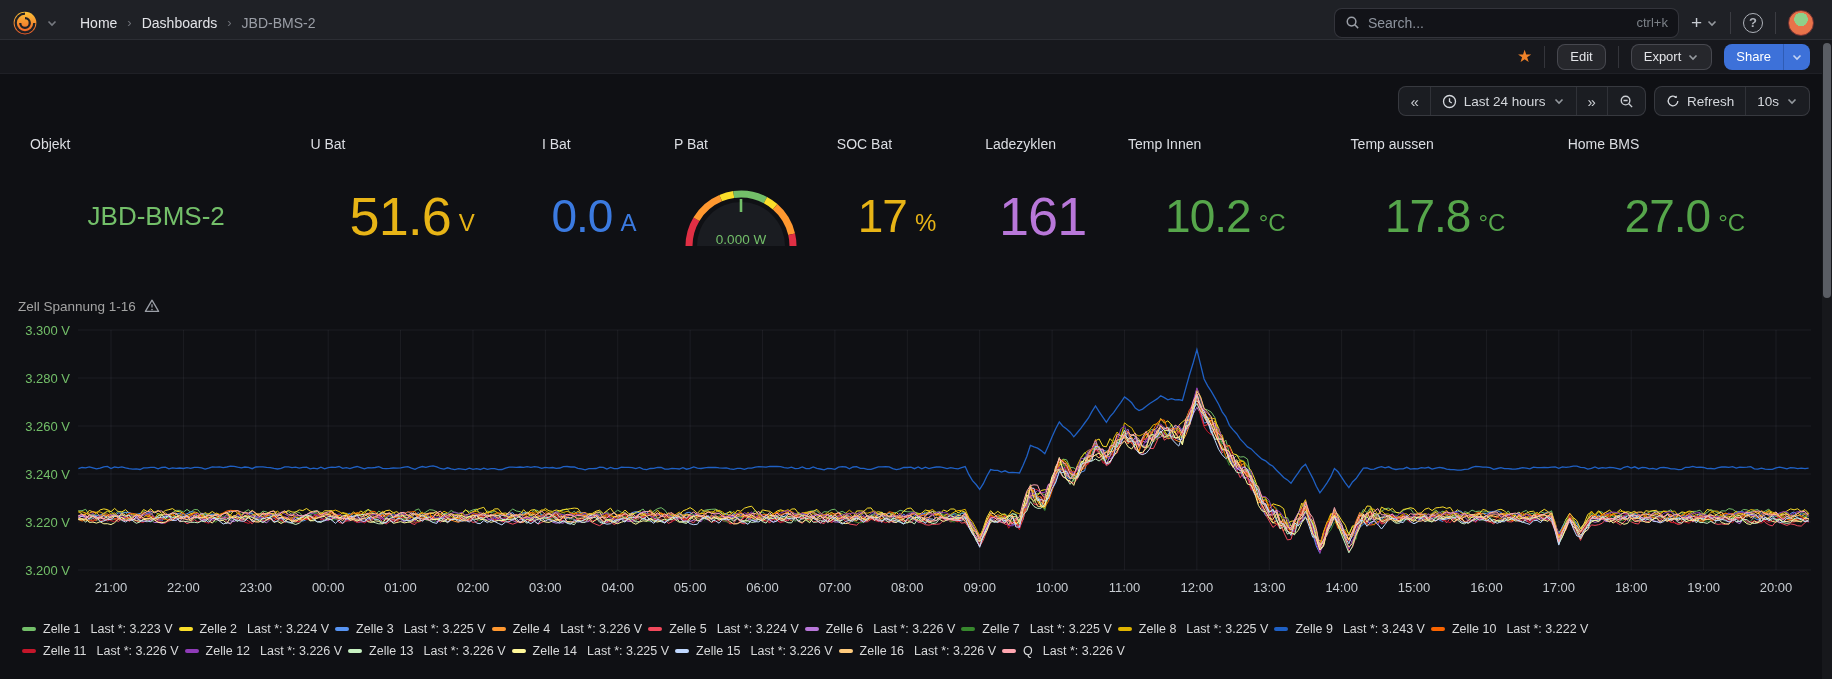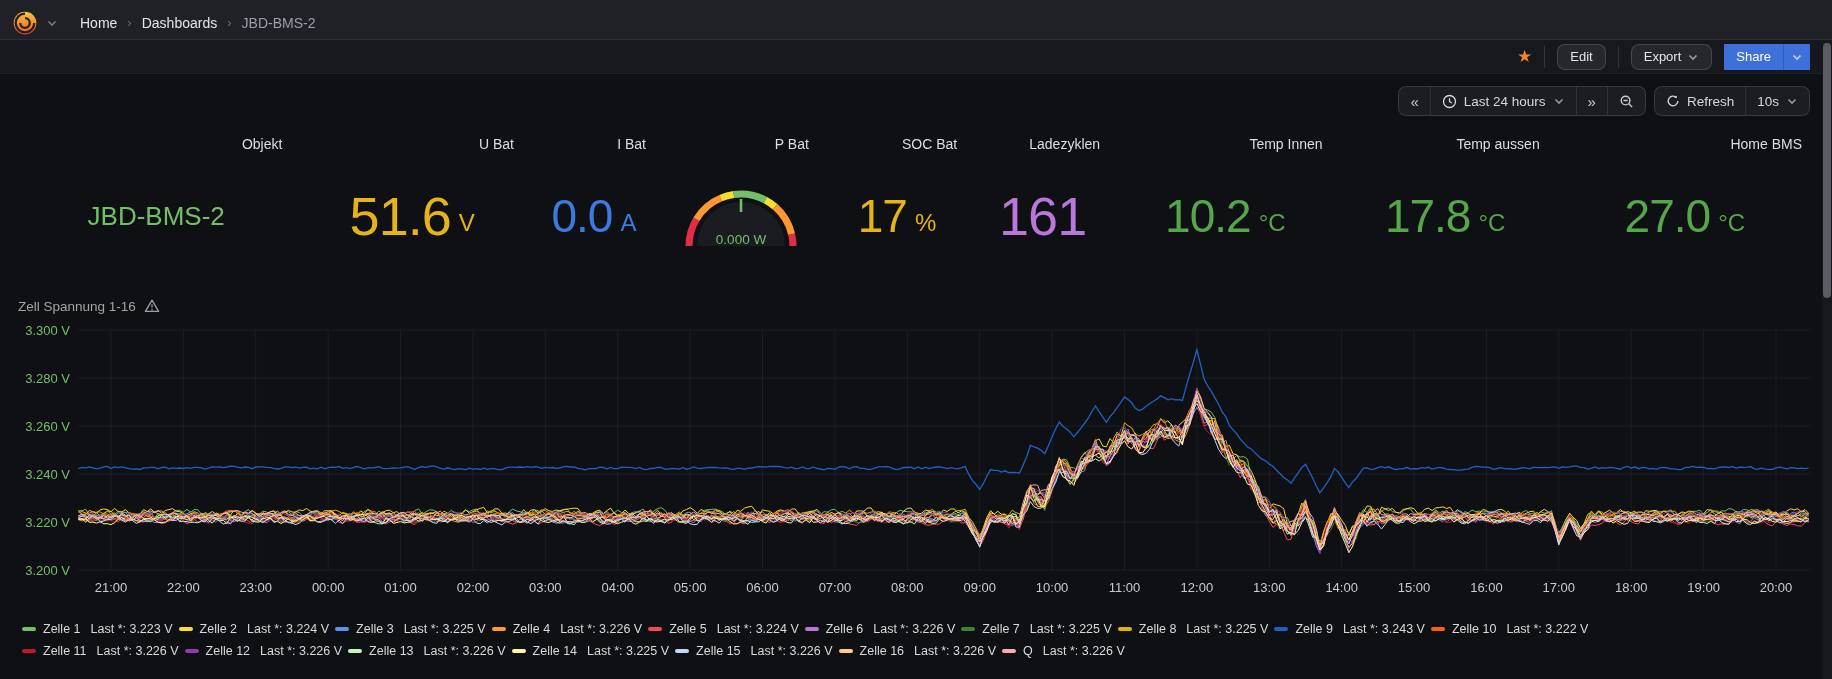--- a/index.html
+++ b/index.html
@@ -30,38 +30,38 @@
   .help { width:20px; height:20px; border:1.6px solid #aeb2b9; border-radius:50%; color:#aeb2b9;
           font-size:13px; font-weight:bold; display:flex; align-items:center; justify-content:center; }
   .avatar { width:26px; height:26px; border-radius:50%; background:radial-gradient(circle at 50% 35%, #8fd08a 0 34%, #e8734a 35% 70%, #d94b3a 100%); border:1px solid #733; }
 
   
   .bar2 { height:34px; background:#17181d; display:flex; align-items:center; justify-content:flex-end;
           gap:12px; padding:0 22px 0 16px; border-bottom:1px solid rgba(204,204,220,0.05); }
   .star { font-size:17px; color:#f08229; cursor:pointer; }
   .btn { height:26px; padding:0 12px; display:flex; align-items:center; gap:6px; font-size:13px;
          color:#e3e4e8; background:#26272c; border:1px solid rgba(204,204,220,0.2); border-radius:8px; cursor:pointer; }
-  .share-group { display:flex; height:26px; border-radius:0; overflow:hidden; }
+  .share-group { display:flex; height:26px; border-radius:8px; overflow:hidden; }
   .share-main { background:#3d71d9; color:#fff; font-size:13px; font-weight:500; display:flex; align-items:center; padding:0 12px; cursor:pointer; }
   .share-caret { background:#3d71d9; border-left:1px solid #2f5cb5; display:flex; align-items:center; padding:0 7px; cursor:pointer; }
 
   
   .content { padding:0 16px; }
   .timebar { display:flex; justify-content:flex-end; align-items:center; margin:12px 6px 10px 0; gap:8px; }
   .tg { display:flex; align-items:stretch; height:30px; background:#1b1d22; border:1px solid rgba(204,204,220,0.16);
         border-radius:8px; overflow:hidden; }
   .tseg { display:flex; align-items:center; gap:7px; padding:0 11px; font-size:13.5px; font-weight:500;
           color:#d5d8dd; cursor:pointer; border-left:1px solid rgba(204,204,220,0.12); }
   .tseg:first-child { border-left:none; }
   .arrows { font-size:15px; color:#c9ccd1; }
 
   
   .stats { display:grid; height:160px; margin-top:2px;
            grid-template-columns:1.55fr 1.28fr 0.73fr 0.9fr 0.82fr 0.79fr 1.23fr 1.2fr 1.45fr; }
-  .stat { display:flex; flex-direction:column; padding:10px 14px 6px;text-align:right; }
+  .stat { display:flex; flex-direction:column; padding:10px 14px 6px; }
   .stat-label { font-size:14px; font-weight:500; color:#dcdee3; }
   .stat-val-wrap { flex:1; display:flex; align-items:center; justify-content:center; gap:8px; }
   .v-txt { font-size:26px; font-weight:500; }
   .v-big { font-size:54px; font-weight:500; letter-spacing:-1px; }
   .v-med { font-size:46px; font-weight:500; letter-spacing:-1px; }
   .v-unit { font-size:24px; font-weight:500; padding-top:14px; }
   .gauge-wrap { flex:1; display:flex; align-items:center; justify-content:center; }
 
   
   .panel { margin-top:6px; }
@@ -100,20 +100,40 @@
       <svg class="chev" viewBox="0 0 12 12">
           <path d="M2.5 4.5l3.5 3.5 3.5-3.5" fill="none" stroke="#9b9fa7" stroke-width="1.6"></path>
         </svg>
       <div class="crumbs">
         <span class="crumb">Home</span>
         <span class="crumb-sep">›</span>
         <span class="crumb">Dashboards</span>
         <span class="crumb-sep">›</span>
         <span class="crumb last">JBD-BMS-2</span>
       </div>
+    </div>
+    <div class="nav-right">
+      <div class="search">
+        <svg width="15" height="15" viewBox="0 0 16 16">
+            <circle cx="7" cy="7" r="4.6" fill="none" stroke="#9b9fa7" stroke-width="1.6"></circle>
+            <path d="M10.5 10.5 L14 14" stroke="#9b9fa7" stroke-width="1.6"></path>
+          </svg>
+        <input type="text" placeholder="Search..." style="">
+        <span class="kbd">ctrl+k</span>
+      </div>
+      <div class="nav-icon-btn">
+        <span class="plus">+</span>
+        <svg class="chev" viewBox="0 0 12 12">
+            <path d="M2.5 4.5l3.5 3.5 3.5-3.5" fill="none" stroke="#c7ccd2" stroke-width="1.6"></path>
+          </svg>
+      </div>
+      <div class="vdiv"></div>
+      <div class="help">?</div>
+      <div class="vdiv"></div>
+      <div class="avatar"></div>
     </div>
   </div>
 
   <div class="bar2">
     <span class="star">★</span>
     <div class="vdiv"></div>
     <button class="btn">Edit</button>
     <div class="vdiv"></div>
     <button class="btn">
       <span>Export</span>

